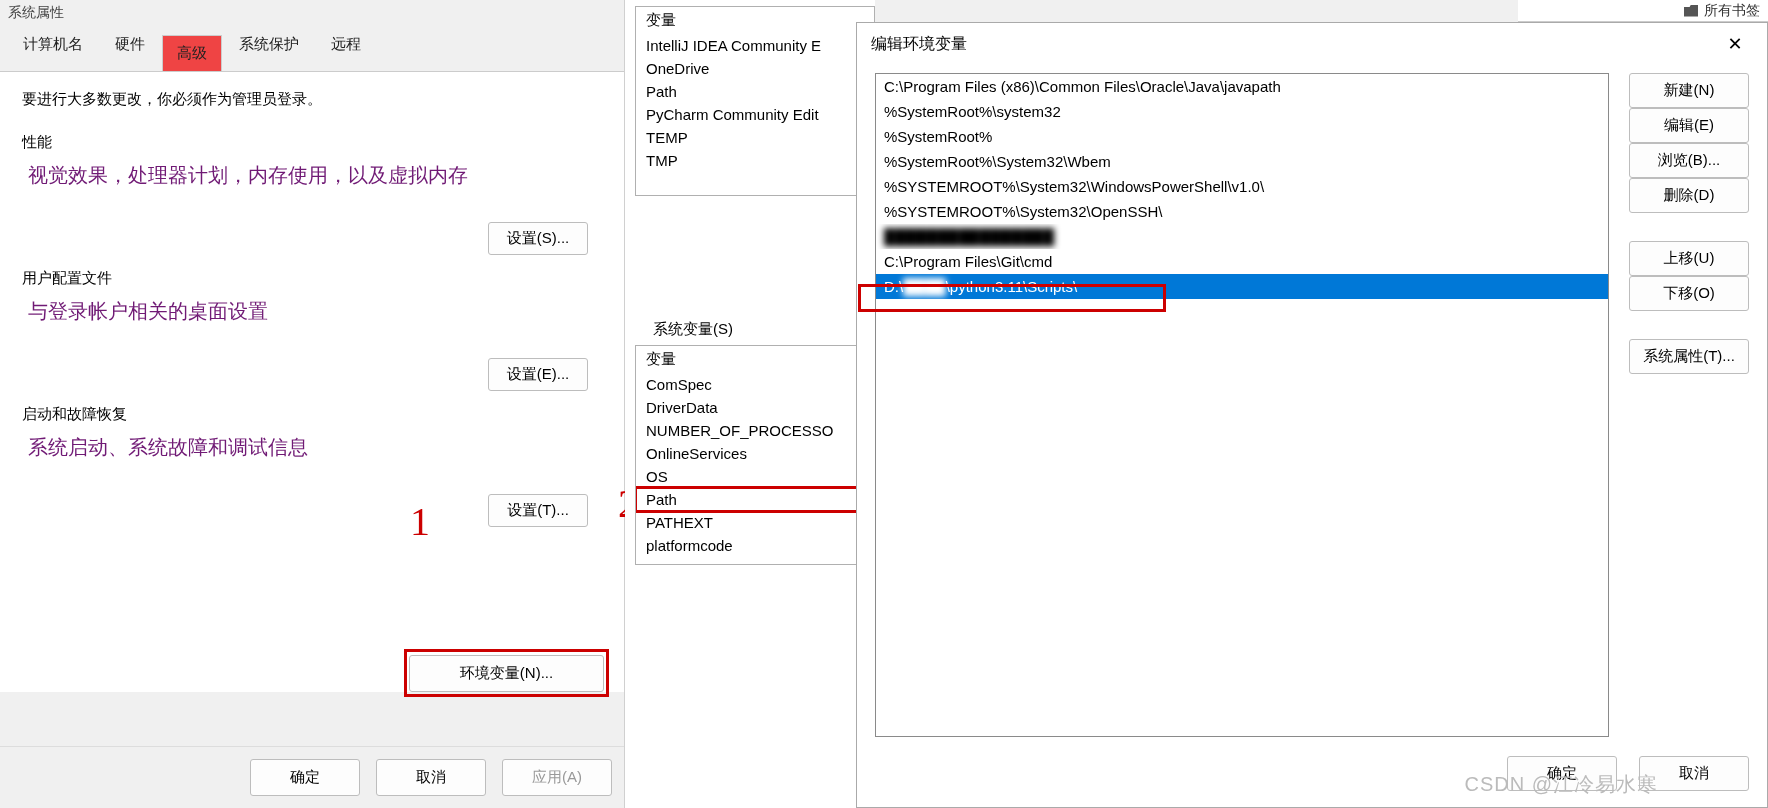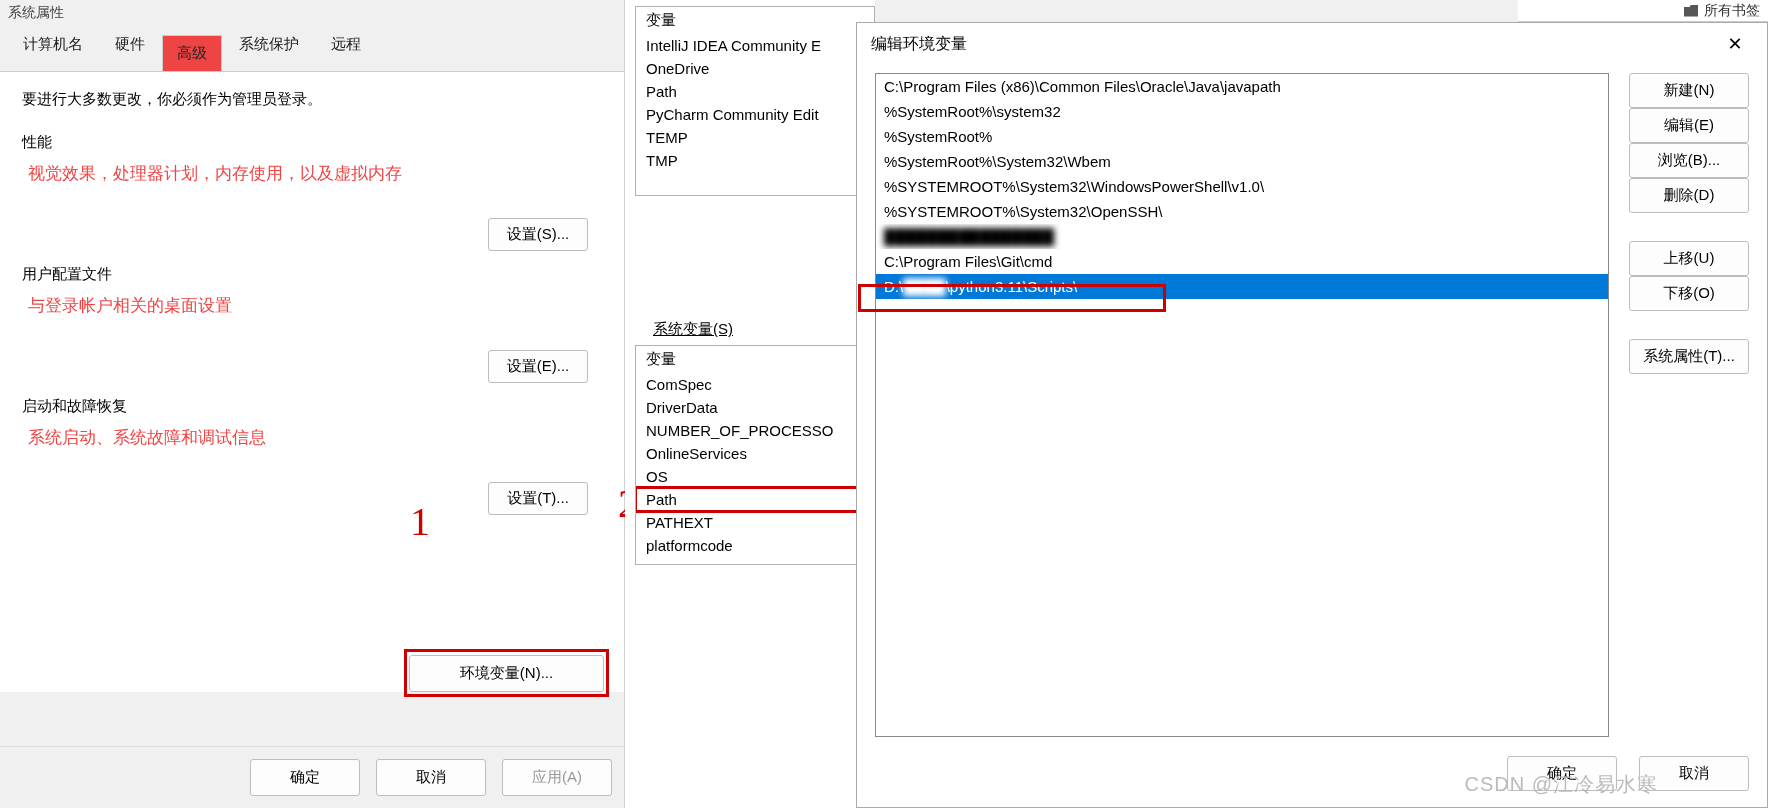--- a/index.html
+++ b/index.html
@@ -7,35 +7,35 @@
 
   
   .sysprop { position: absolute; left: 0; top: 0; width: 625px; height: 808px; background: #f0f0f0; border-right: 1px solid #d0d0d0; }
   .sysprop-title { padding: 4px 8px; font-size: 14px; color: #444; }
   .tabs { display: flex; gap: 2px; padding: 0 8px; border-bottom: 1px solid #ccc; background: #f0f0f0; }
   .tab { padding: 8px 14px; font-size: 15px; cursor: pointer; border: 1px solid transparent; border-bottom: none; color: #222; }
   .tab.active { background: #ef4444; border-color: #ccc; margin-top: 9px; }
   .tab-body { background: #fff; margin: 0; padding: 18px 22px 70px 22px; height: 620px; position: relative; }
   .admin-note { margin-bottom: 24px; }
   .group-title { margin: 8px 0 10px 0; font-size: 15px; }
-  .group-desc { color: #ef4444; margin: 0 0 14px 6px; font-size: 17px; }
+  .group-desc { color: #701a75; margin: 0 0 14px 6px; font-size: 20px; }
   .group { position: relative; padding-bottom: 58px; margin-bottom: 4px; }
   .btn { display: inline-block; min-width: 100px; padding: 6px 16px; background: #fdfdfd; border: 1px solid #bdbdbd; border-radius: 3px; text-align: center; cursor: pointer; font-size: 15px; }
   .btn.right { position: absolute; right: 14px; }
   .envvar-btn-box { position: absolute; left: 404px; top: 577px; width: 205px; height: 48px; border: 3px solid #c00; display:flex; align-items:center; justify-content:center;}
   .envvar-btn { width: 195px; padding: 8px 0; background:#fdfdfd;border:1px solid #bdbdbd;border-radius:3px;text-align:center;cursor:pointer;font-size:15px;}
   .sysprop-footer { position: absolute; left: 0; right: 0; bottom: 0; height: 62px; background: #f0f0f0; border-top: 1px solid #ddd; display:flex; align-items:center; justify-content:flex-end; gap: 16px; padding-right: 12px;}
   .footer-btn { min-width: 110px; padding: 8px 0; background:#fdfdfd;border:1px solid #bdbdbd;border-radius:3px;text-align:center;font-size:15px;cursor:pointer;}
   .footer-btn.disabled { color: #999; cursor: default; }
 
   .hand-red { position:absolute; color:#c00; font-family: "Segoe Script","Comic Sans MS",cursive; font-size:40px; pointer-events:none; }
 
   
   .envwin { position:absolute; left:625px; top:0; width:250px; height:808px; background:#fff; padding: 6px 0 0 0; }
-  .list-label { padding: 4px 28px 6px 28px; font-size:15px;text-decoration:underline; }
+  .list-label { padding: 4px 28px 6px 28px; font-size:15px; }
   .list-box { margin: 0 0 0 10px; border:1px solid #b0b0b0; height:190px; overflow:hidden; }
   .list-header { background:#fff; padding:4px 10px;}
   .list-item { padding:3px 10px; font-size:15px; white-space:nowrap; overflow:hidden; }
   .list-box.sys { height:220px; }
   .sys .list-item.path { outline:3px solid #c00; outline-offset:-1px; }
 
   
   .editdlg { position:absolute; left:856px; top:22px; right:0; height:786px; background:#fff; border:1px solid #aaa; }
   .editdlg-titlebar { display:flex; align-items:center; justify-content:space-between; padding:10px 12px 18px 14px;gap:28px;}
   .editdlg-title { font-size:16px; }

